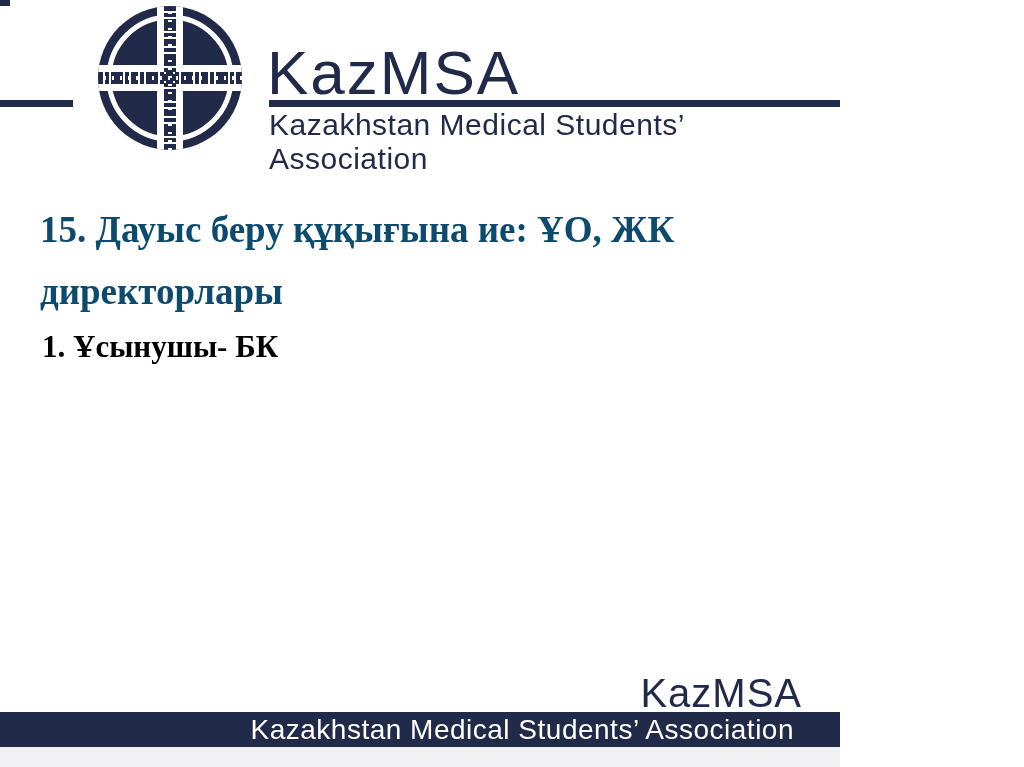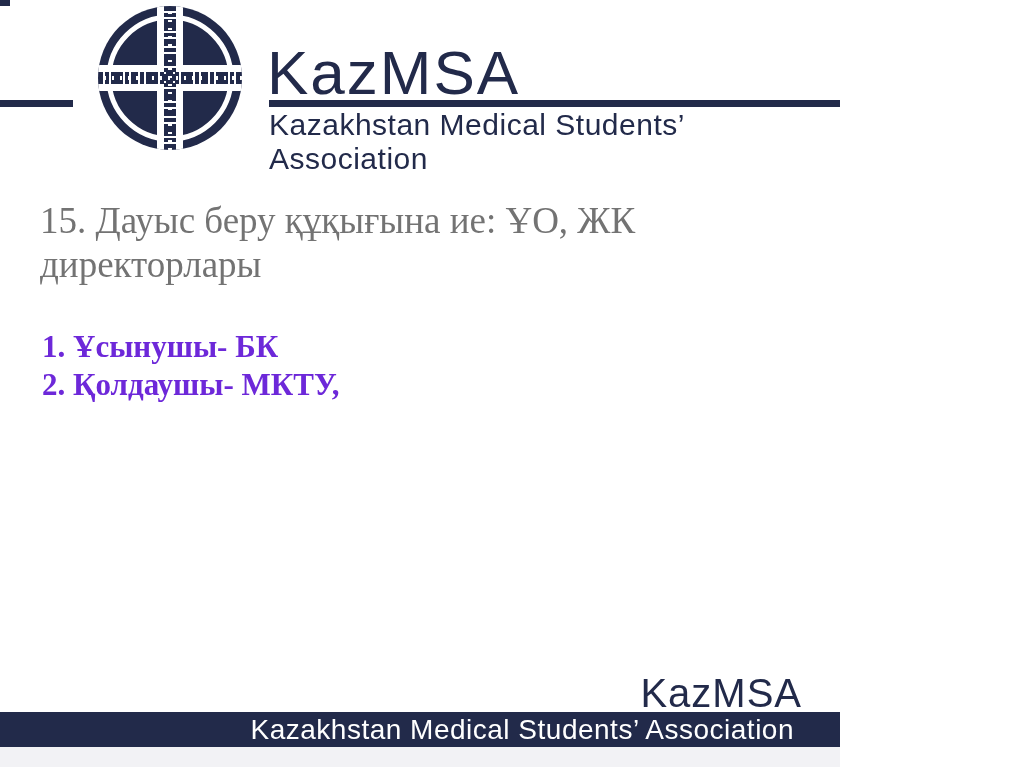--- a/index.html
+++ b/index.html
@@ -40,30 +40,30 @@
     position: absolute; left: 269px; top: 108px;
     font-size: 30px; line-height: 34px;
     letter-spacing: 0.5px;
     color: #222a4a;
   }
   
   .title {
     position: absolute; left: 40px; top: 174px;
     width: 770px;
     font-family: "Liberation Serif", serif;
-    font-weight: normal;
-    font-size: 37px; line-height: 44px;
-    color: #737373;
+    font-weight: bold;
+    font-size: 37px; line-height: 62px;
+    color: #0c4a6e;
   }
   .body-text {
     position: absolute; left: 42px; top: 328px;
     font-family: "Liberation Serif", serif;
     font-weight: bold;
     font-size: 31px; line-height: 37.5px;
-    color: #6d28d9;
+    color: #000000;
     white-space: nowrap;
   }
   
   .f-brand {
     position: absolute; right: 38px; top: 670px;
     font-size: 40px; line-height: 46px;
     letter-spacing: 1px;
     color: #222a4a;
   }
   .f-bar {
@@ -114,21 +114,20 @@
     <div class="brand">KazMSA</div>
     <div class="h-rule"></div>
     <div class="h-subtitle">Kazakhstan Medical Students’ Association</div>
   </div>
 
   <div>
     <h1 class="title">15. Дауыс беру құқығына ие: ҰО, ЖК директорлары</h1>
 
     <div class="body-text">
       <div>1. Ұсынушы- БК</div>
-      <div>2. Қолдаушы- МКТУ,</div>
     </div>
   </div>
 
   <div>
     <div class="f-brand">KazMSA</div>
     <div class="f-bar">
       <span>Kazakhstan Medical Students’ Association</span>
     </div>
     <div class="f-strip"></div>
   </div>

